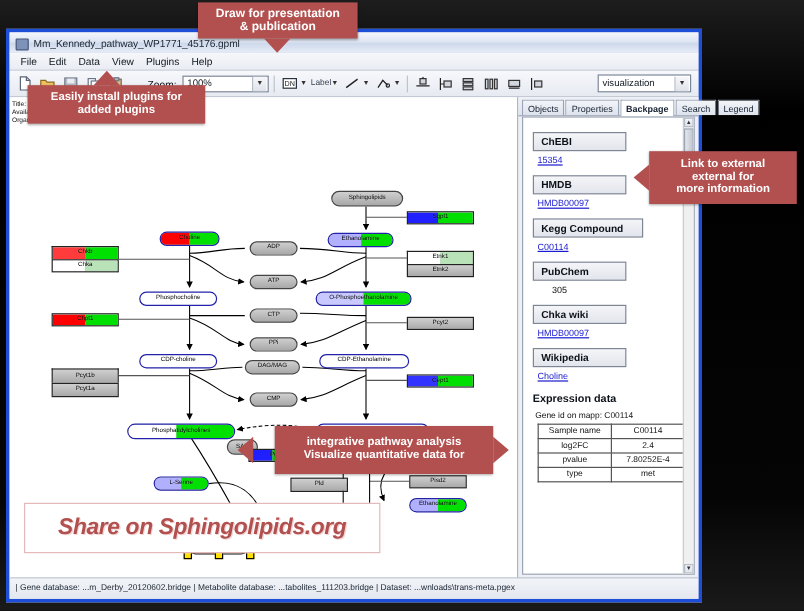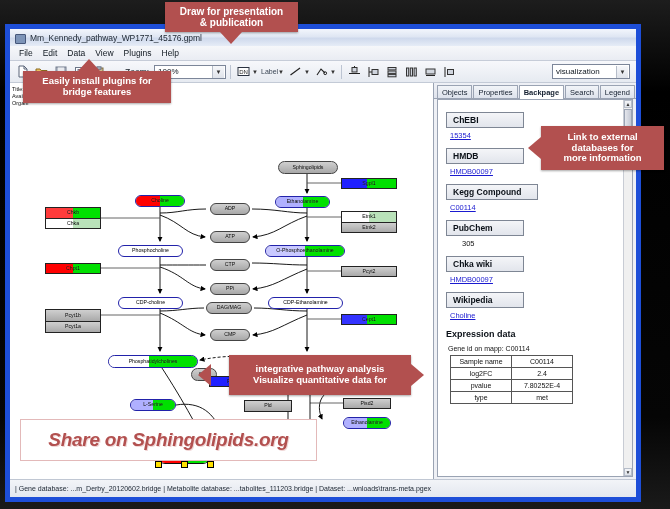--- a/index.html
+++ b/index.html
@@ -4,22 +4,22 @@
 <style>
   html,body{margin:0;padding:0;background:#000;}
   body{width:670px;height:509px;overflow:hidden;font-family:"Liberation Sans",sans-serif;}
   #root{position:relative;width:670px;height:509px;background:#0a0a0a;}
 
   
   .outer-frame{position:absolute;left:0;top:0;width:670px;height:509px;
     background:linear-gradient(180deg,#1d1d1d 0%,#000 18%,#050505 82%,#1a1a1a 100%);}
 
   
-  .app-window{position:absolute;left:5px;top:24px;width:636px;height:478px;
-    background:#e8eaf0;border:5px solid #1d4ed8;box-sizing:border-box;}
+  .app-window{position:absolute;left:5px;top:24px;width:580px;height:478px;
+    background:#e8eaf0;border:3px solid #1d4ed8;box-sizing:border-box;}
 
   .title-bar{position:absolute;left:0;top:0;width:100%;height:17px;
     background:linear-gradient(180deg,#f3f6fc 0%,#dfe6f3 45%,#cfd9ec 55%,#e6ecf7 100%);
     border-bottom:1px solid #b8c2d4;display:flex;align-items:center;}
   .title-bar .app-icon{width:12px;height:12px;margin:0 4px 0 4px;position:relative;}
   .title-bar .app-icon:before{content:"";position:absolute;left:1px;top:2px;width:9px;height:8px;
     background:#7d94b8;border:1px solid #46577a;border-radius:1px;}
   .title-text{font-size:8.5px;color:#1b2530;white-space:nowrap;letter-spacing:-0.1px;}
 
   .menu-bar{position:absolute;left:0;top:17px;width:100%;height:15px;
@@ -567,27 +567,27 @@
   </div>
 
   <div class="callout" style="left:165px;top:2px;width:133px;height:30px;font-size:10px;flex-direction:column;">
     <span>Draw for presentation</span>
     <span>&amp; publication</span>
   </div>
   <div class="arrow-down" style="left:220px;top:32px;"></div>
 
   <div class="callout" style="left:23px;top:71px;width:148px;height:32px;font-size:9.5px;flex-direction:column;">
     <span>Easily install plugins for</span>
-    <span>bridge features</span>
+    <span>added plugins</span>
   </div>
   <div class="arrow-up" style="left:78px;top:59px;"></div>
 
   <div class="callout" style="left:541px;top:126px;width:123px;height:44px;font-size:9.5px;flex-direction:column;">
     <span>Link  to external</span>
-    <span>databases  for</span>
+    <span>external  for</span>
     <span>more information</span>
   </div>
   <div class="arrow-left" style="left:528px;top:137px;"></div>
 
   <div class="callout" style="left:229px;top:355px;width:182px;height:40px;font-size:9.5px;flex-direction:column;">
     <span>integrative pathway analysis</span>
     <span>Visualize quantitative data  for</span>
   </div>
   <div class="arrow-left" style="left:198px;top:364px;"></div>
   <div class="arrow-right" style="left:411px;top:364px;"></div>

